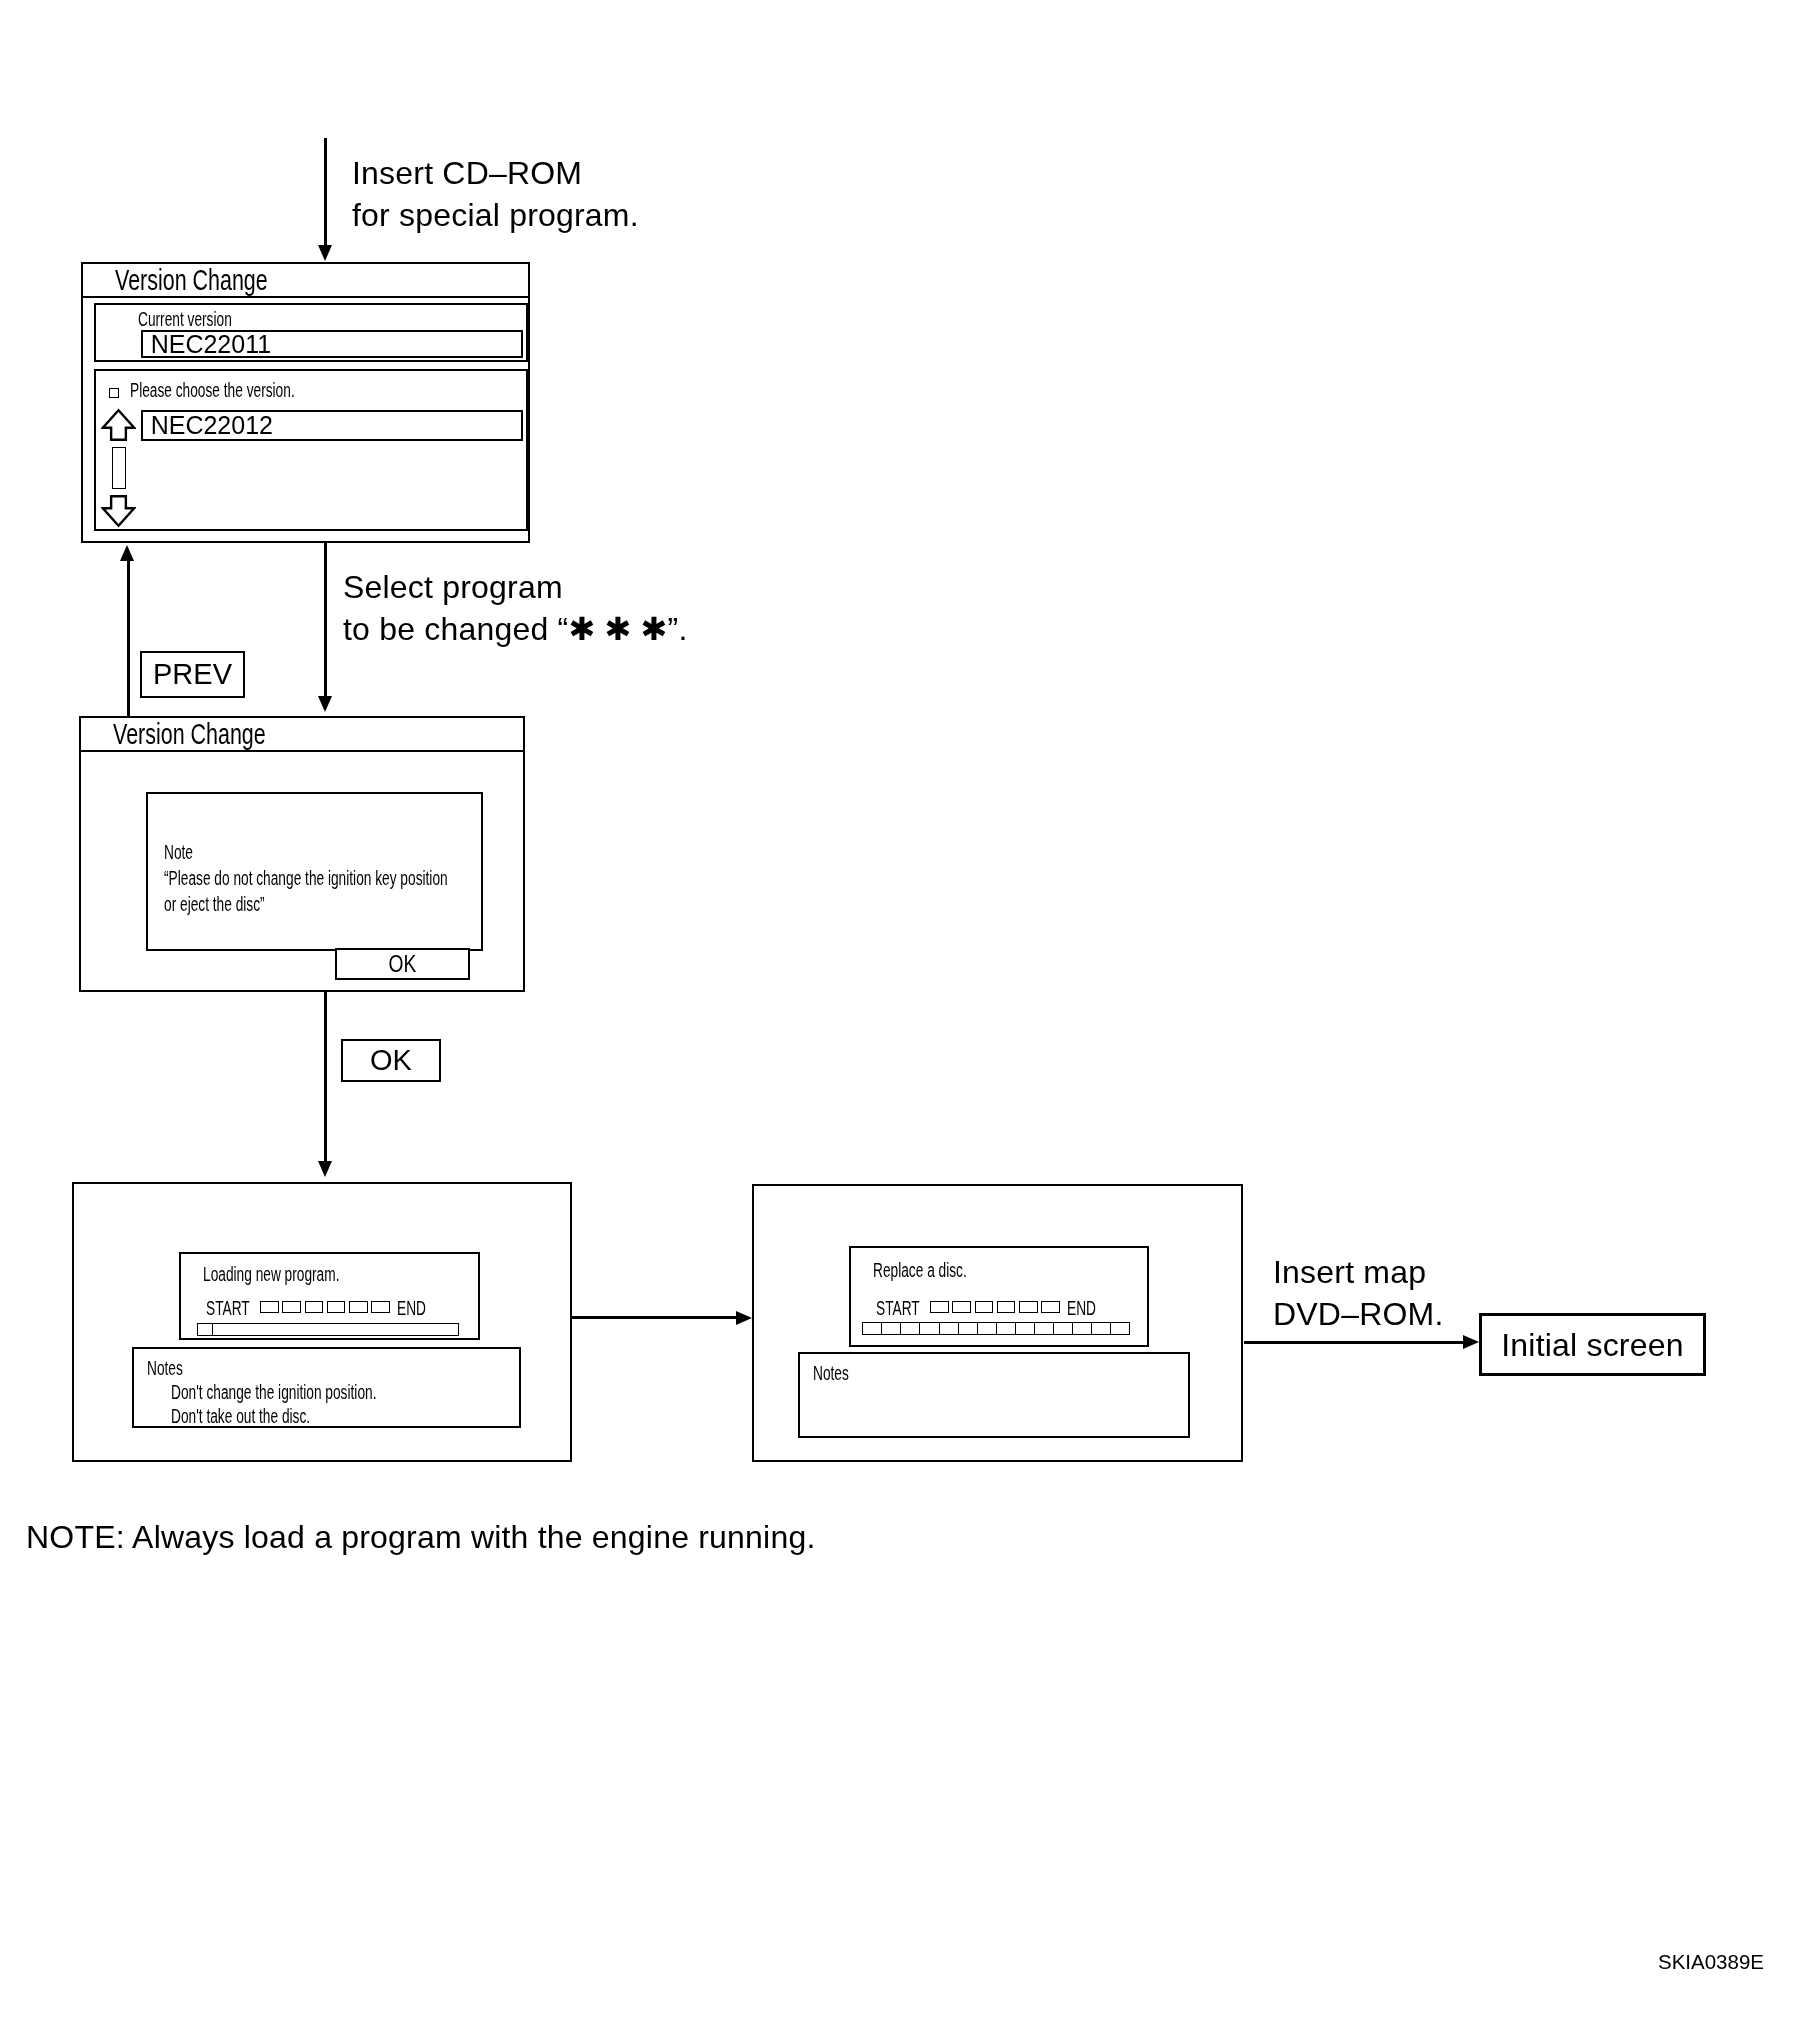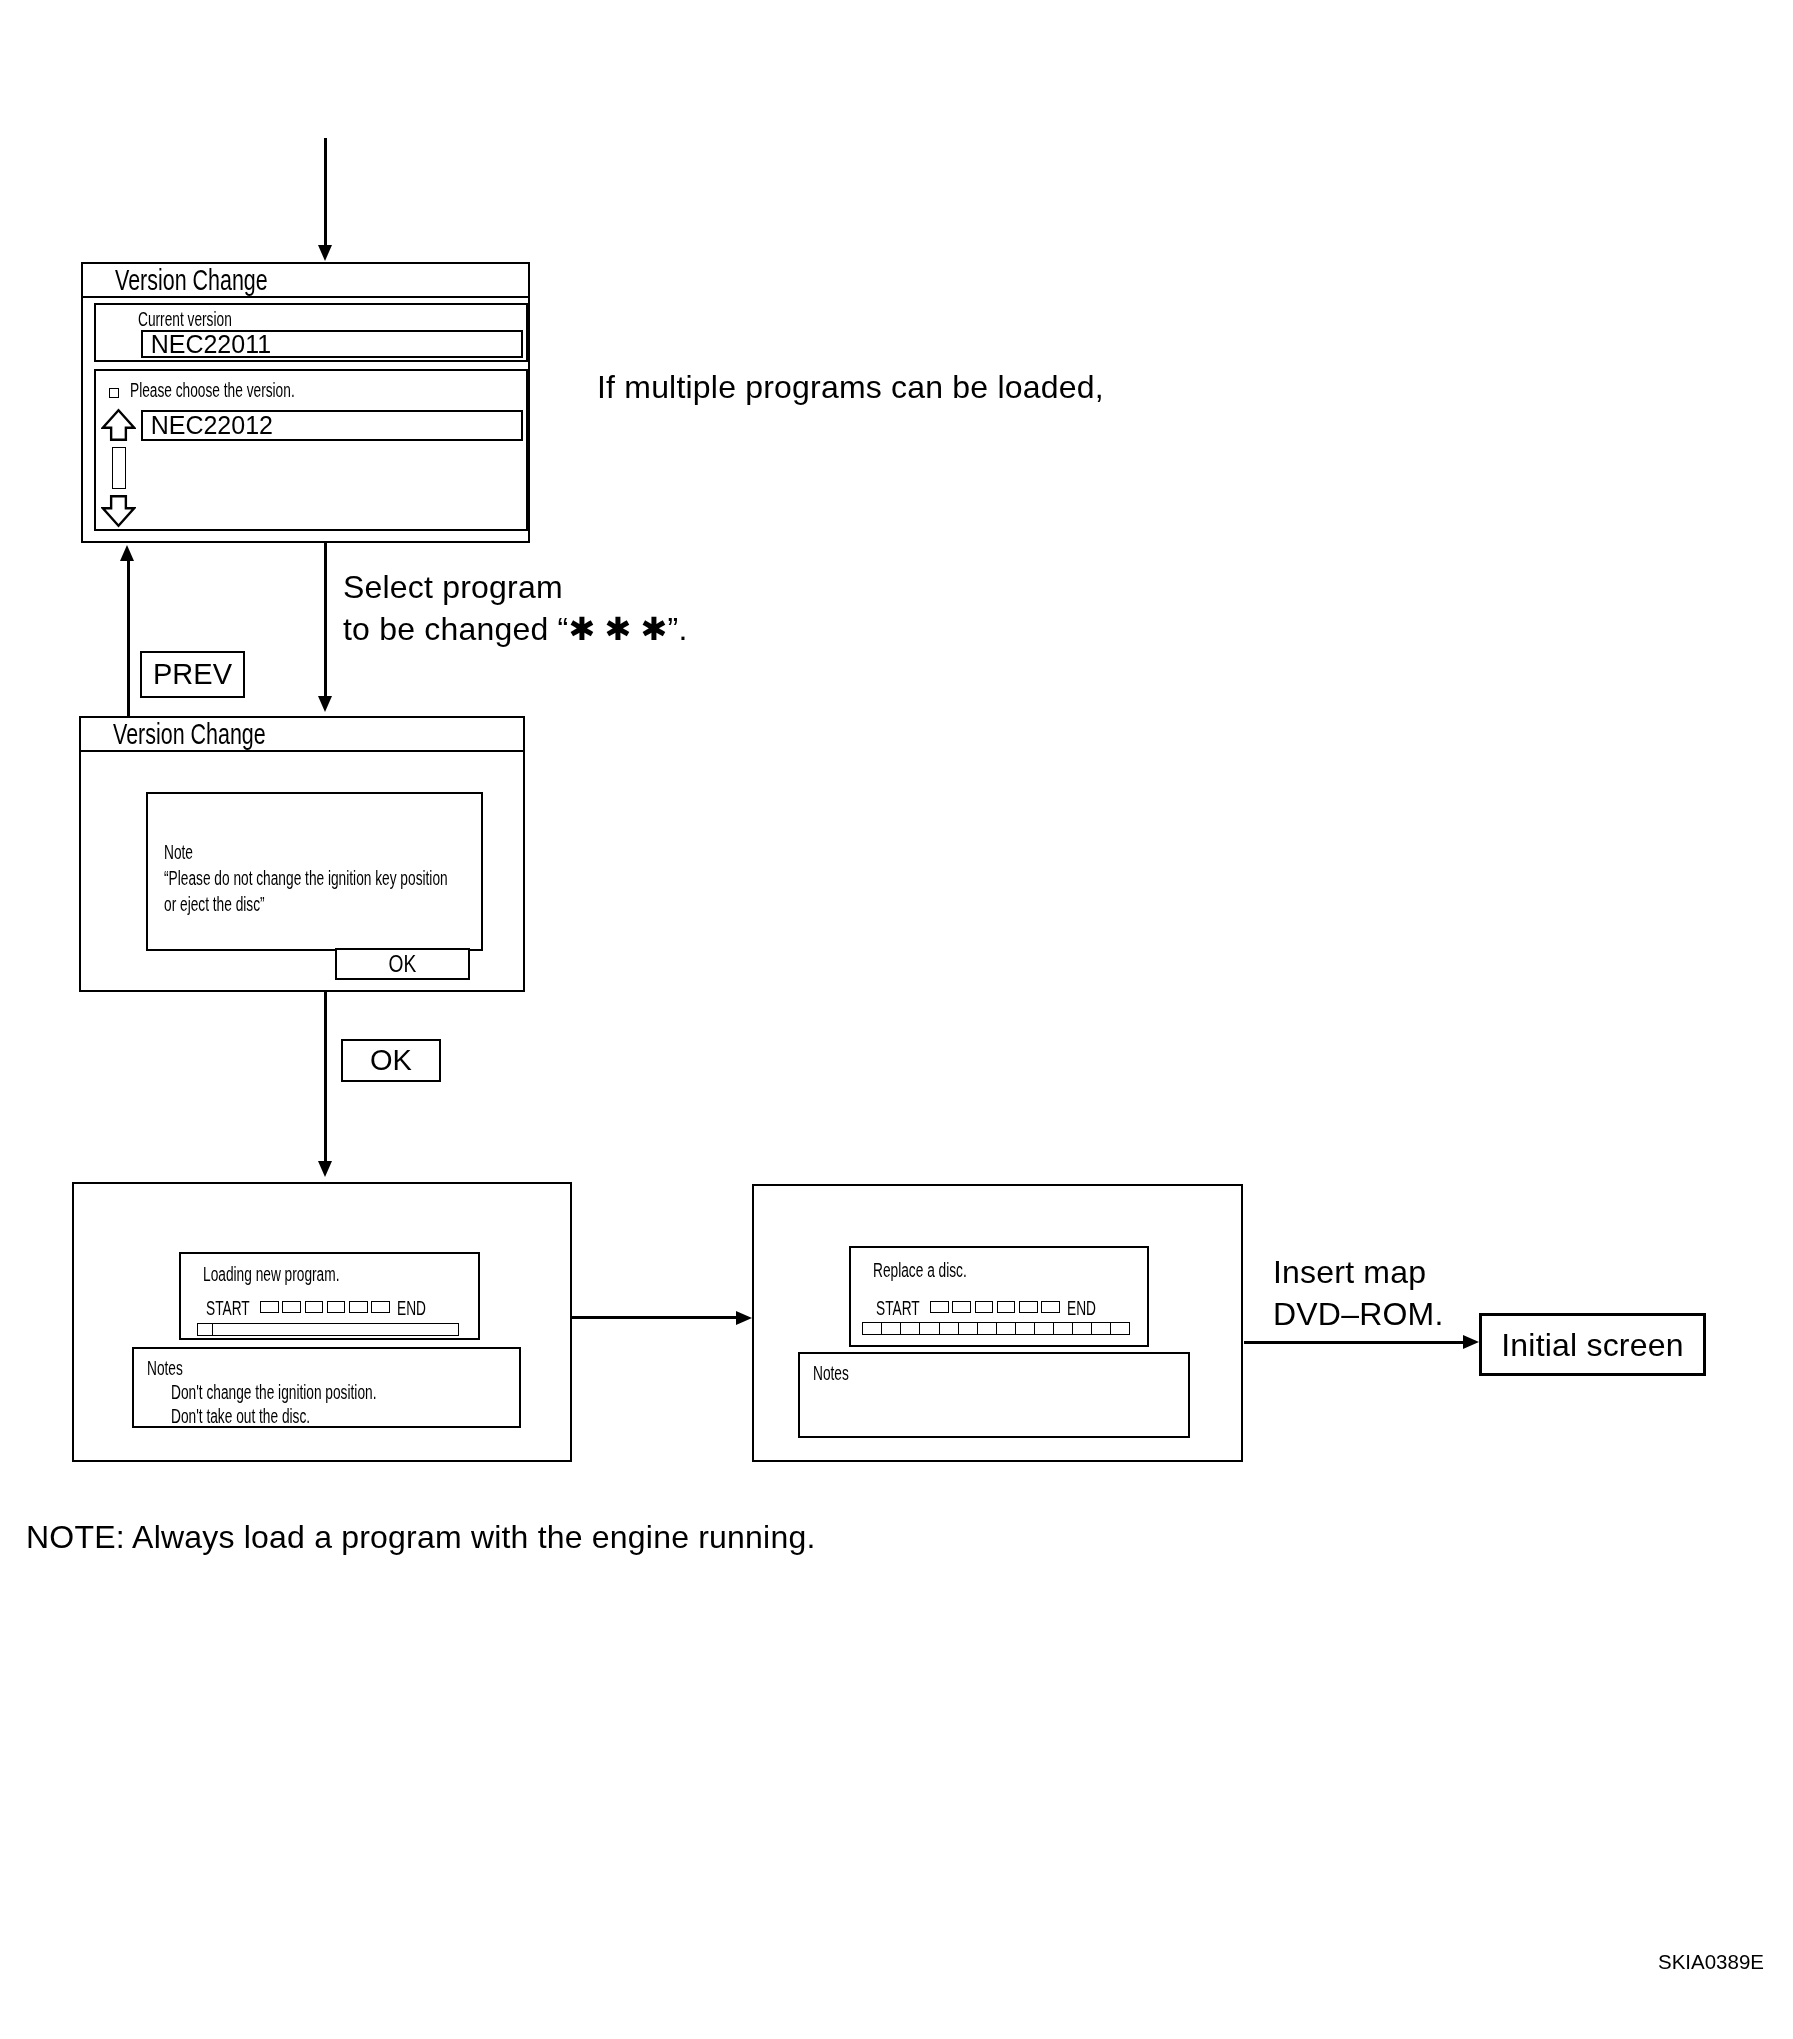--- a/index.html
+++ b/index.html
@@ -46,20 +46,24 @@
   .figcode { font-size:20.5px; }
 </style>
 </head>
 <body>
 
 <div class="canvas">
 
 
   <div class="vline" style="left:324px; top:138px; height:110px;"></div>
   <div class="ah-d" style="left:318px; top:245px;"></div>
+  <div class="abs t34" style="left:352px; top:152px;">
+    <div>Insert CD–ROM</div>
+    <div>for special program.</div>
+  </div>
 
   <div class="screen" style="left:81px; top:262px; width:449px; height:281px;">
     <div class="titlebar">
       <span class="ttl">Version Change</span>
     </div>
 
     <div class="inbox" style="left:11.2px; top:39px; width:434px; height:59px;">
       <div class="abs st" style="left:42px; top:2.8px;">
         <span class="cx">Current version</span>
       </div>
@@ -80,21 +84,20 @@
       <svg class="abs" style="left:4.7px; top:123px;" width="35" height="34" viewBox="0 0 38 36">
         <path d="M19 34 L2 15 H11 V2 H27 V15 H36 Z" fill="#fff" stroke="#000" stroke-width="2.6"></path>
       </svg>
       <div class="vfield" style="left:45px; top:39px; width:382px; height:31px;">
         <span>NEC22012</span>
       </div>
     </div>
   </div>
 
   <div class="abs t34" style="left:597px; top:366px;">
-    <div>If multiple programs can be loaded,</div>
   </div>
 
   <div class="vline" style="left:324px; top:543px; height:157px;"></div>
   <div class="ah-d" style="left:318px; top:696px;"></div>
   <div class="abs t34" style="left:343px; top:566px;">
     <div>Select program</div>
     <div>to be changed “✱ ✱ ✱”.</div>
   </div>
 
   <div class="ah-u" style="left:120px; top:545px;"></div>

